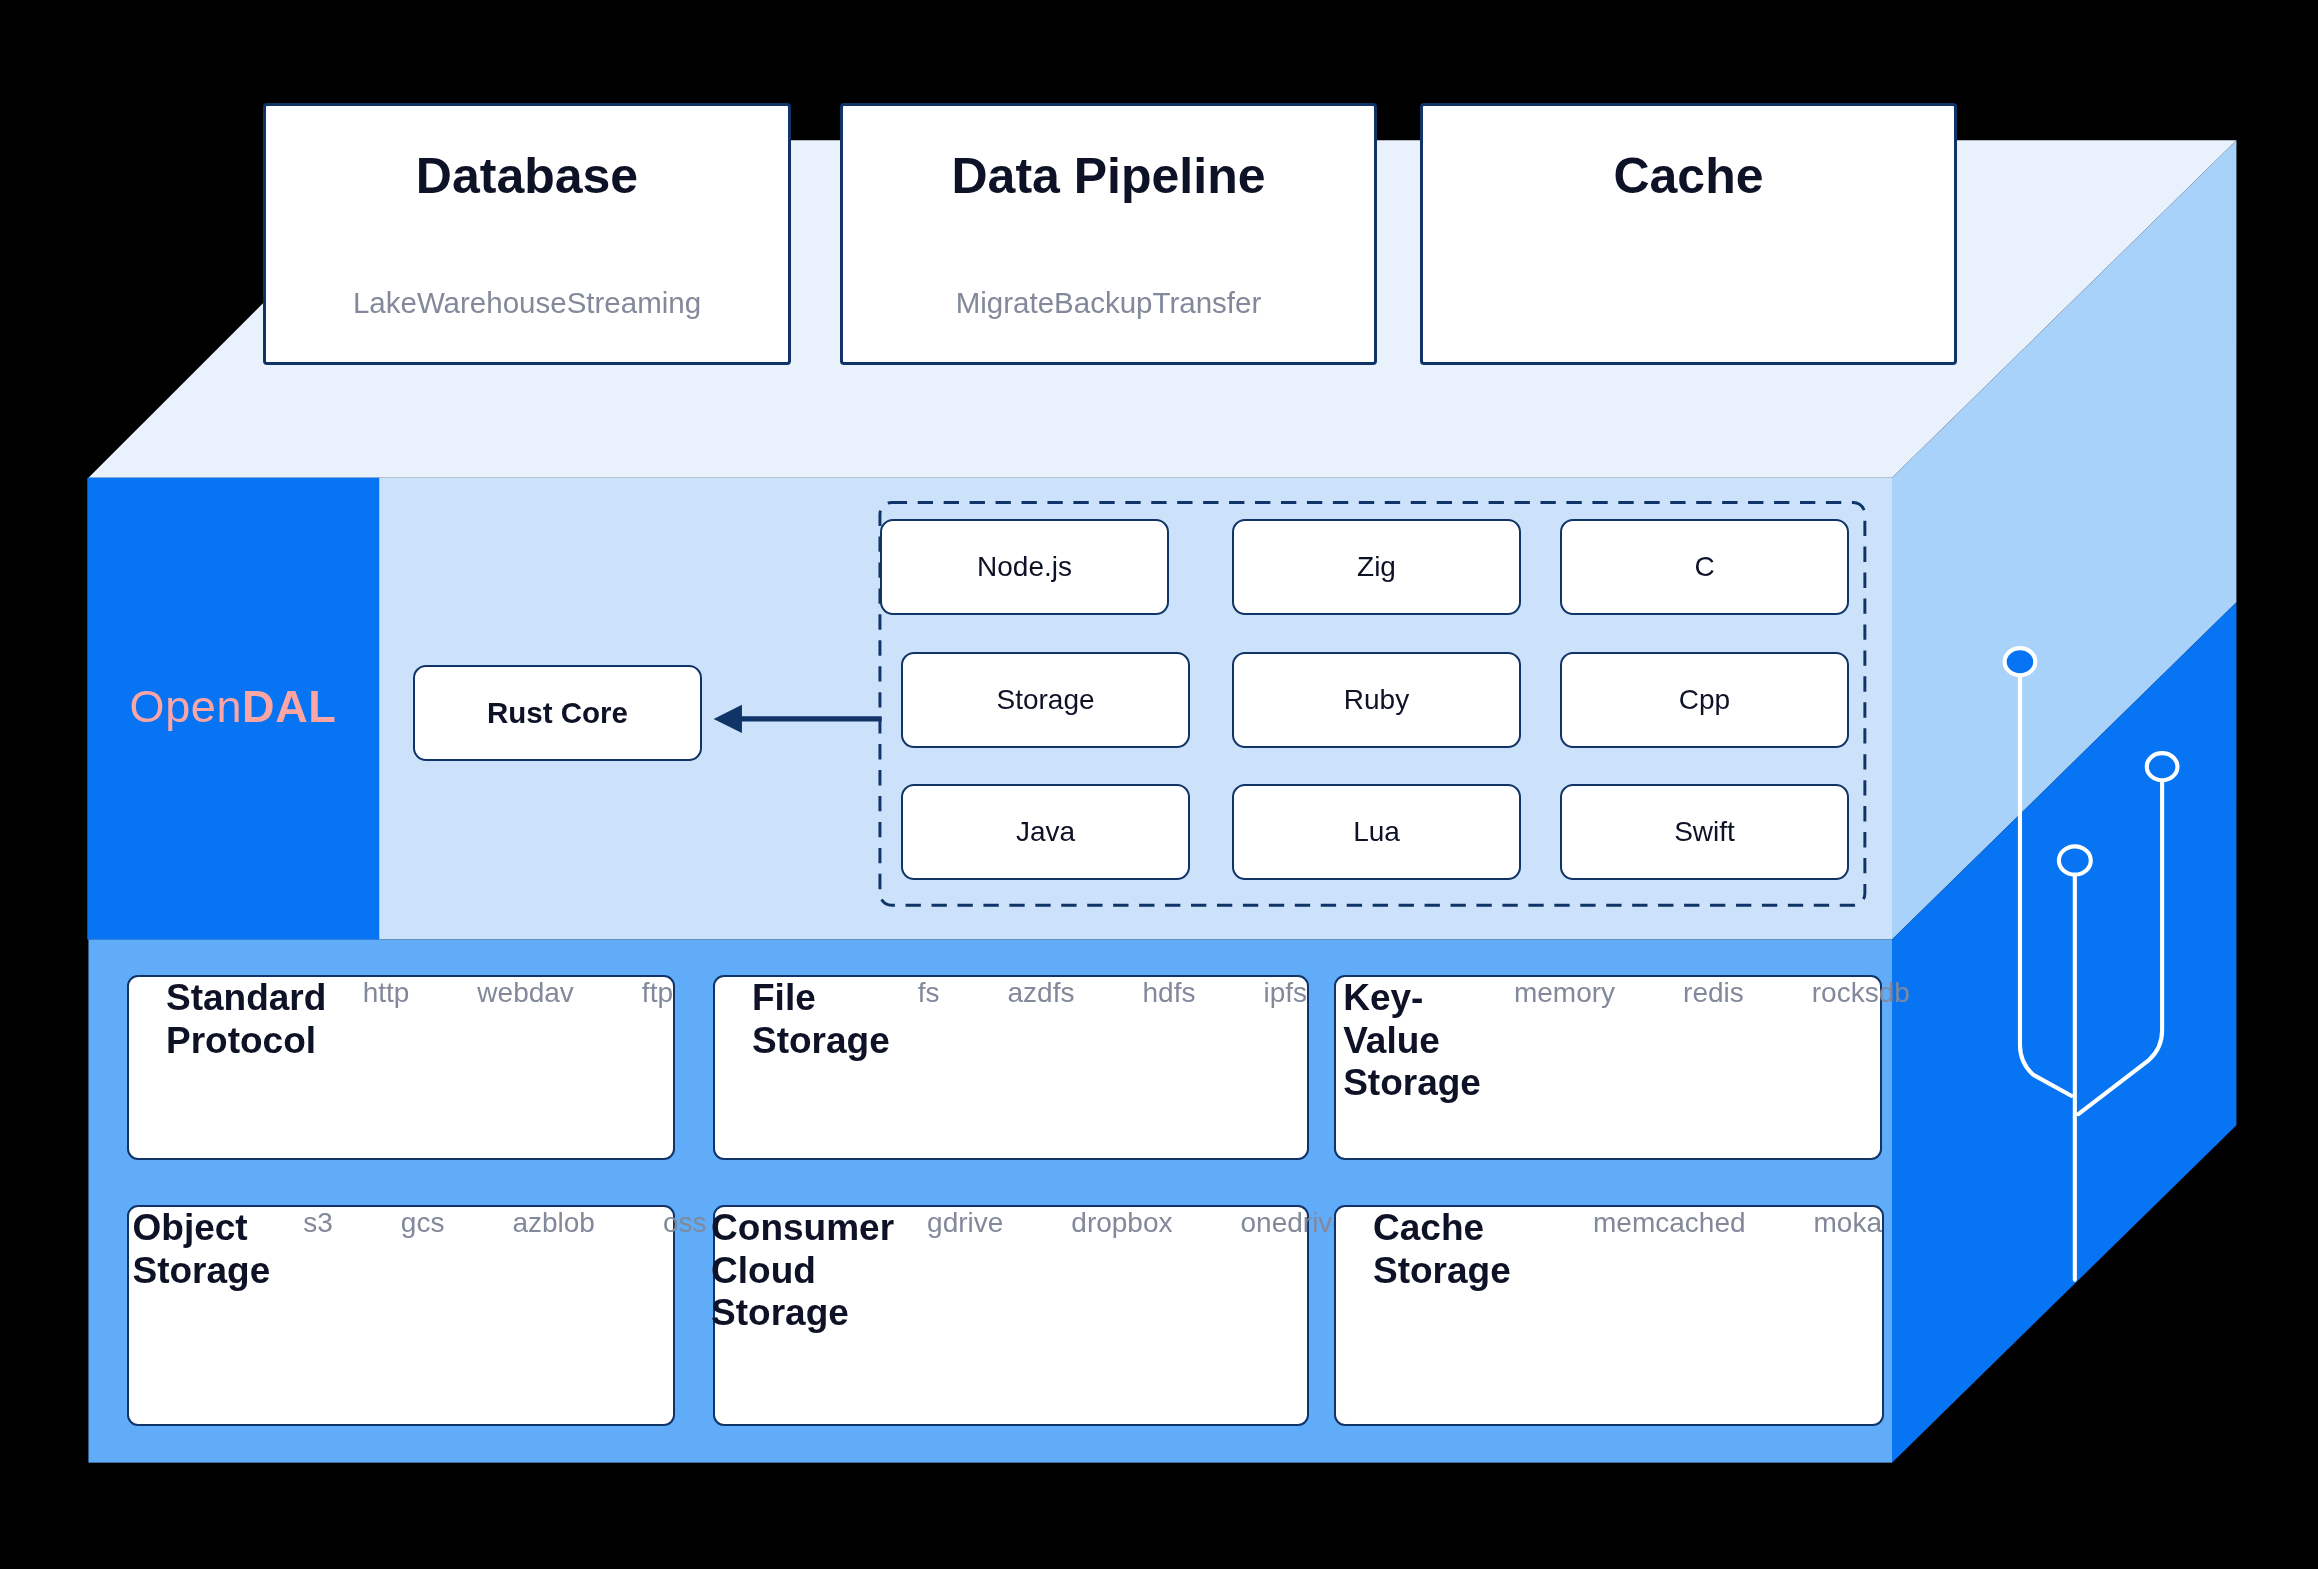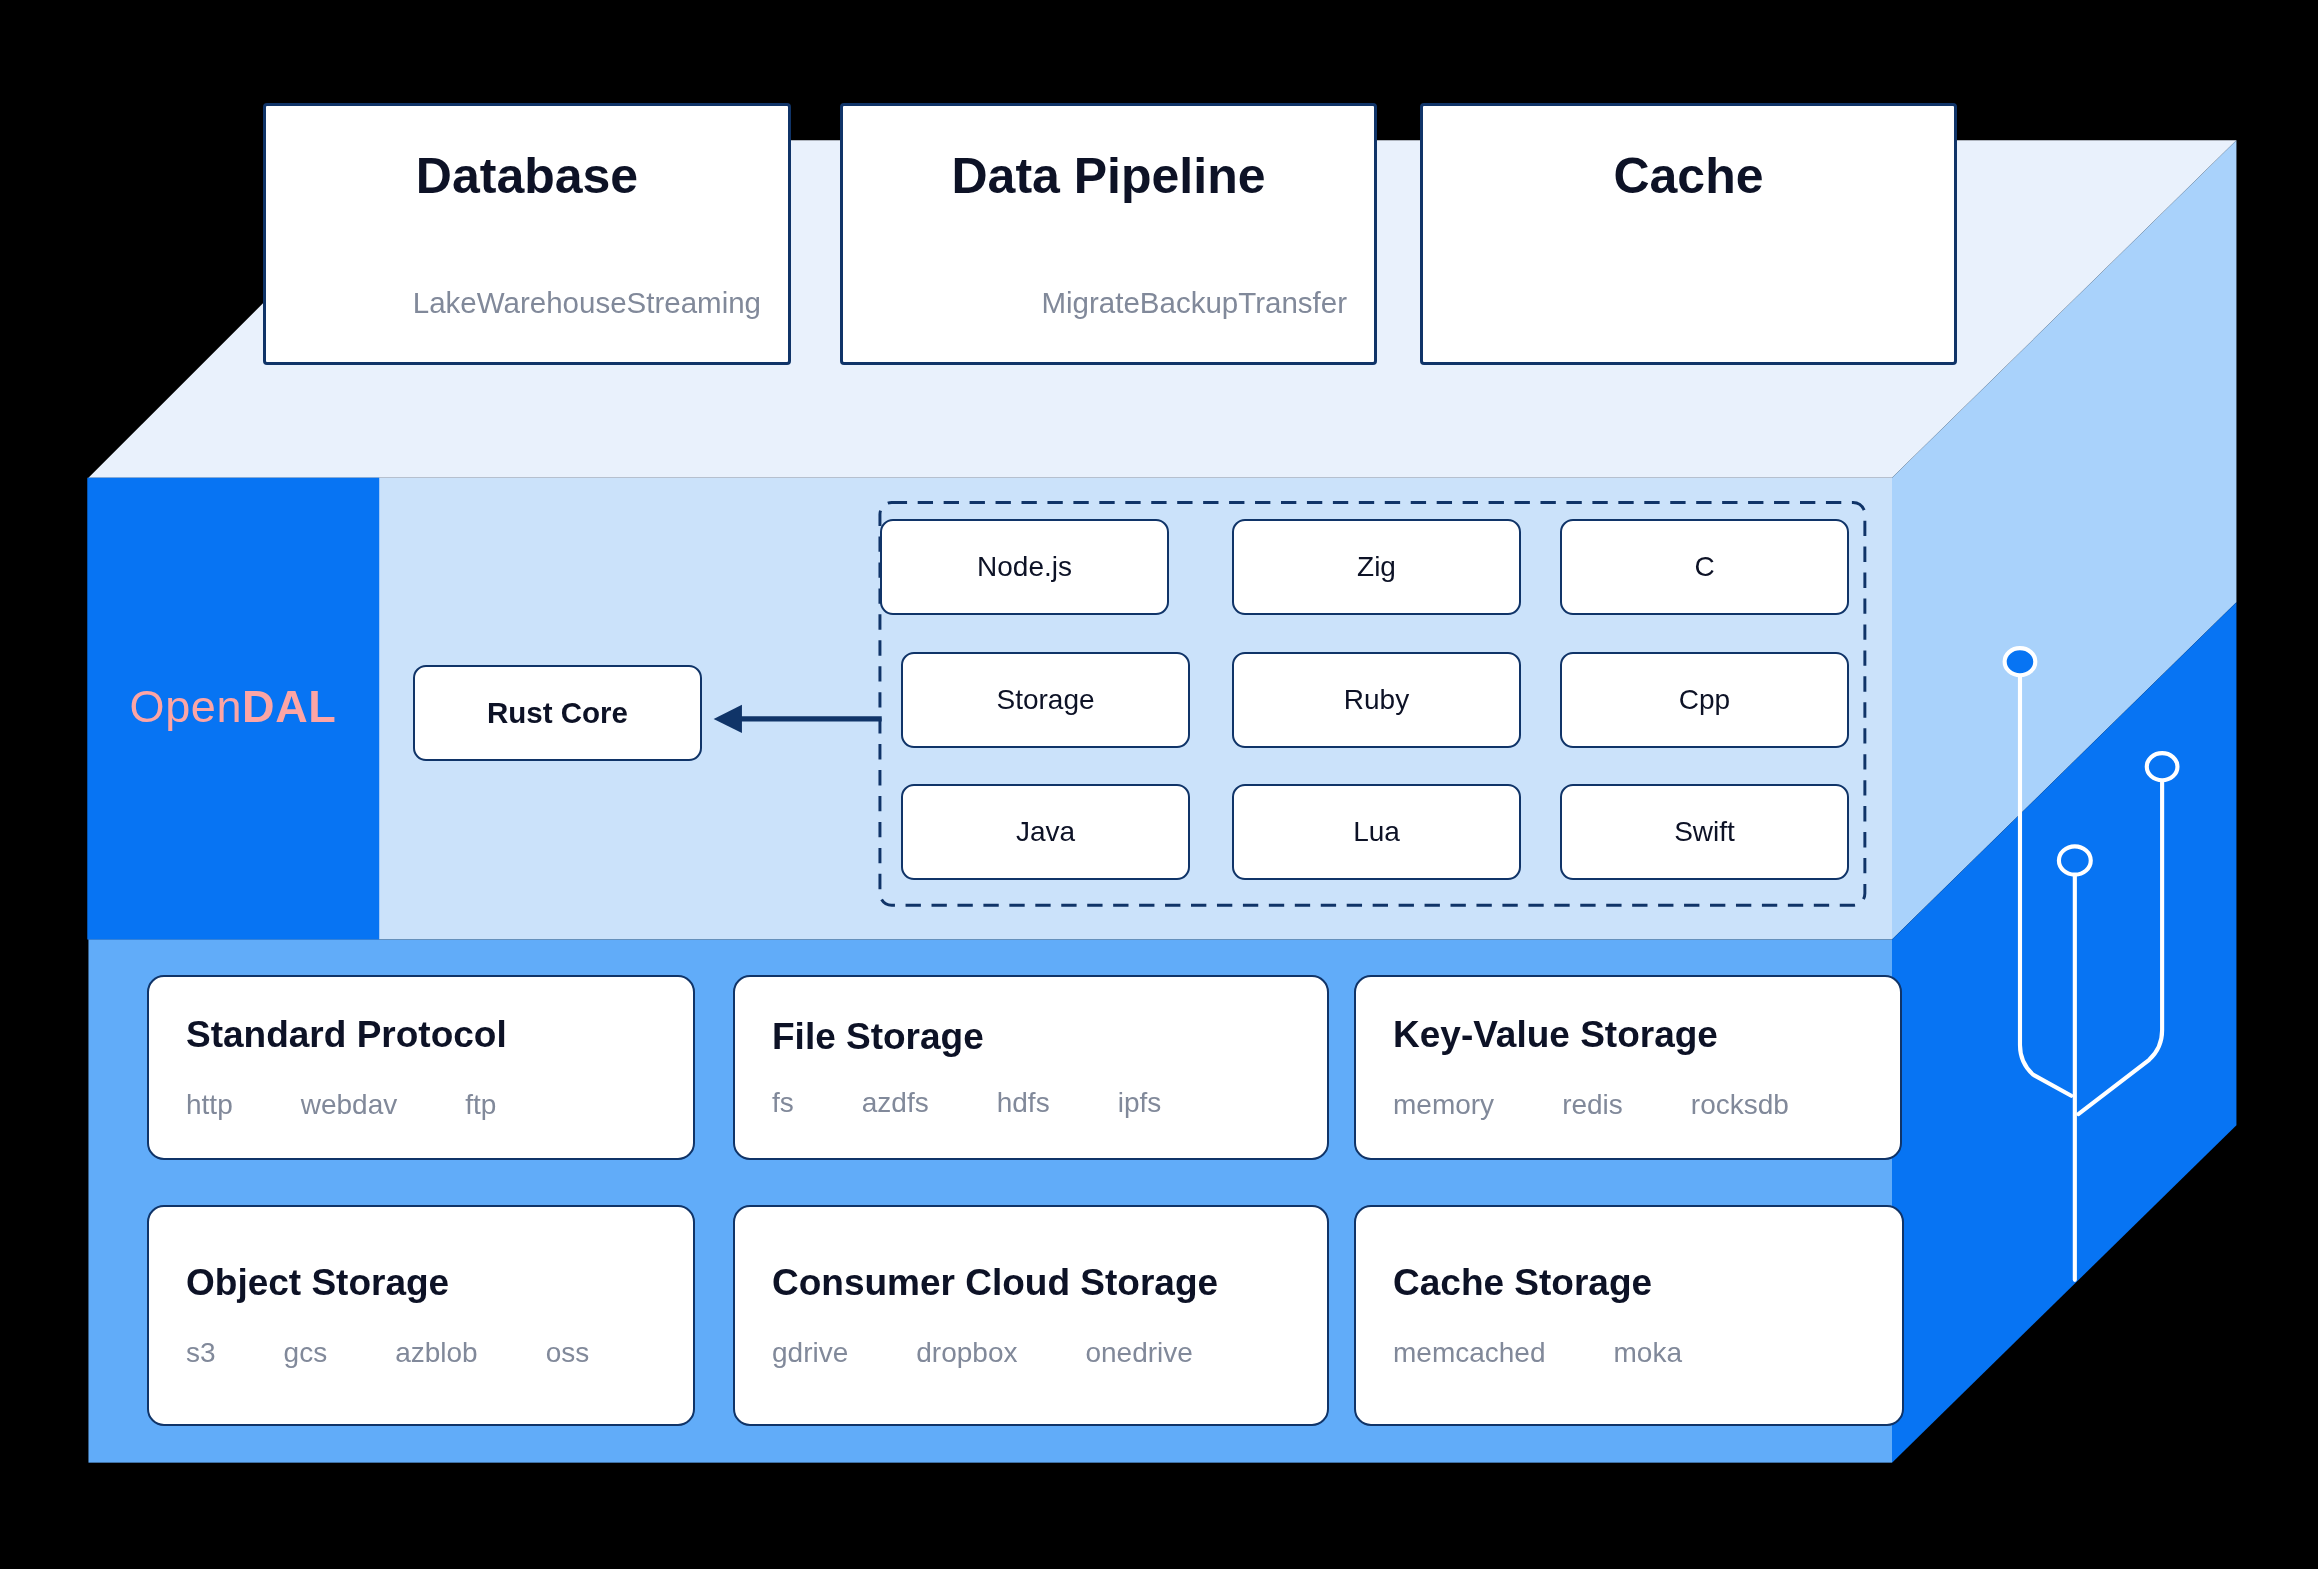--- a/index.html
+++ b/index.html
@@ -15,38 +15,38 @@
   }
   #bg{position:absolute;left:0;top:0;}
   .abs{position:absolute;}
   
   .top-card{
     background:var(--card_bg);border:3.5px solid var(--border_navy);border-radius:4px;
     display:flex;flex-direction:column;justify-content:center;align-items:stretch;gap:53px;
     top:103px;height:262px;
   }
   .top-card .t{font-size:50px;font-weight:700;line-height:1.15;text-align:center;color:var(--ink);}
-  .top-card .items{display:flex;justify-content:flex-end;padding:0 27px;min-height:34px;align-items:center;margin-top:28px;}
+  .top-card .items{display:flex;justify-content:center;padding:0 27px;min-height:34px;align-items:center;margin-top:28px;}
   .top-card .items span{font-size:29.5px;font-weight:500;color:var(--muted);}
   
   #logo{left:87px;top:478px;width:292px;height:457px;display:flex;align-items:center;justify-content:center;}
   #logo .lg{color:#fca5a5;font-size:45px;letter-spacing:0.6px;white-space:nowrap;}
   #logo .lg .b{font-weight:800;}
   #logo .lg .r{font-weight:400;}
   
   .nbox{
     background:var(--card_bg);border:2.9px solid var(--border_navy);border-radius:13px;
     width:289px;height:96px;display:flex;align-items:center;justify-content:center;
   }
   .nbox span{font-size:28px;font-weight:500;color:var(--ink);}
   #rust-core span{font-size:29.5px;font-weight:600;}
   
   .st-card{
-    background:var(--card_bg);border:2.9px solid var(--border_navy);border-radius:17px;
-    display:flex;flex-direction:column;justify-content:center;gap:33px;padding-left:37px;margin-left:20px;
+    background:var(--card_bg);border:2.9px solid var(--border_navy);border-radius:11px;
+    display:flex;justify-content:center;gap:33px;padding-left:37px;
   }
   .st-card .t{font-size:37px;font-weight:600;color:var(--ink);line-height:1.15;}
   .st-card .items{display:flex;gap:68px;}
   .st-card .items span{font-size:28px;font-weight:500;color:var(--muted);}
   .row1{top:975px;height:185px;}
   .row2{top:1205px;height:221px;}
 </style>
 </head>
 <body>
 

